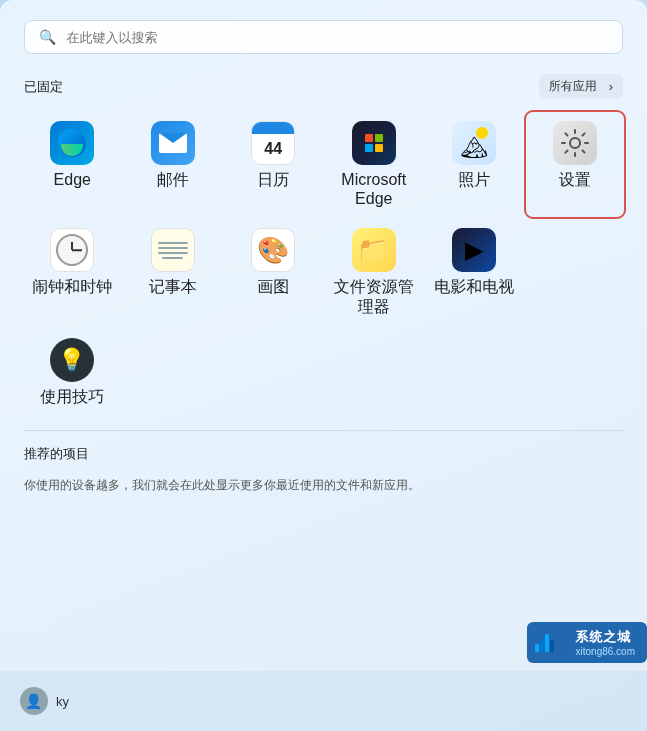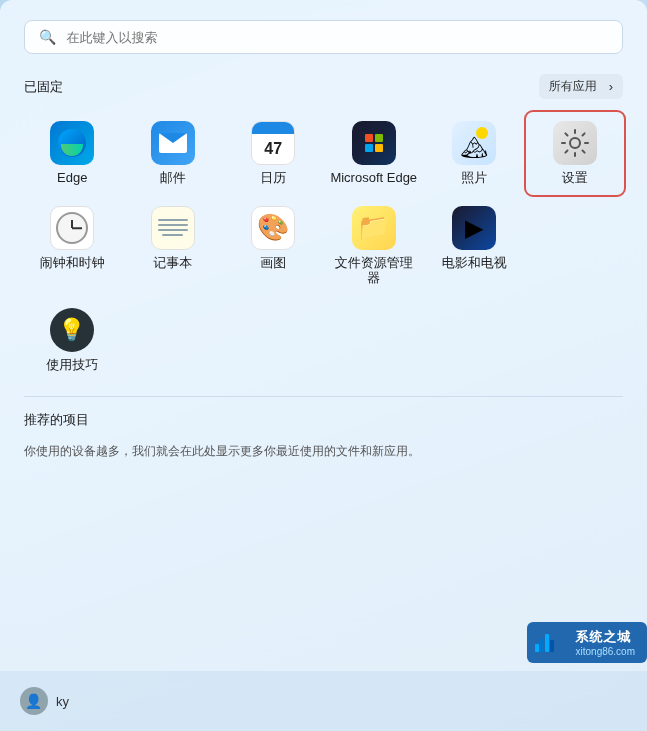--- a/index.html
+++ b/index.html
@@ -92,21 +92,21 @@
       gap: 5px;
     }
 
     .app-item.highlighted {
       outline: 2px solid #d9534f;
       outline-offset: 1px;
       border-radius: 6px;
     }
 
     .app-label {
-      font-size: 13px;
+      font-size: 16px;
       color: #222;
       text-align: center;
       line-height: 1.2;
     }
 
     
     .icon-edge {
       background: linear-gradient(135deg, #0078d4, #00a8e8);
       border-radius: 10px;
       width: 44px; height: 44px;
@@ -404,21 +404,21 @@
     <div class="app-item">
       <div class="icon-mail">
         <div class="icon-mail-inner"></div>
       </div>
       <span class="app-label">邮件</span>
     </div>
 
     <div class="app-item">
       <div class="icon-calendar">
         <div class="cal-header"></div>
-        <div class="cal-body">47</div>
+        <div class="cal-body">44</div>
       </div>
       <span class="app-label">日历</span>
     </div>
 
     <div class="app-item">
       <div class="icon-store">
         <div class="store-grid">
           <div class="store-sq" style="background:#f25022;"></div>
           <div class="store-sq" style="background:#7fba00;"></div>
           <div class="store-sq" style="background:#00a4ef;"></div>

